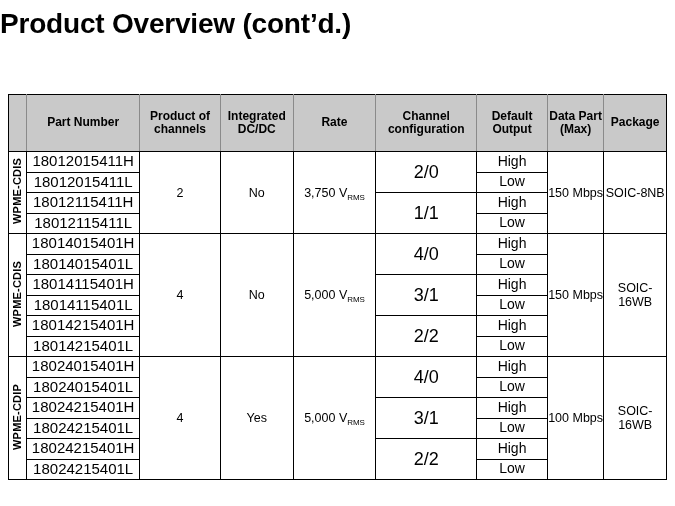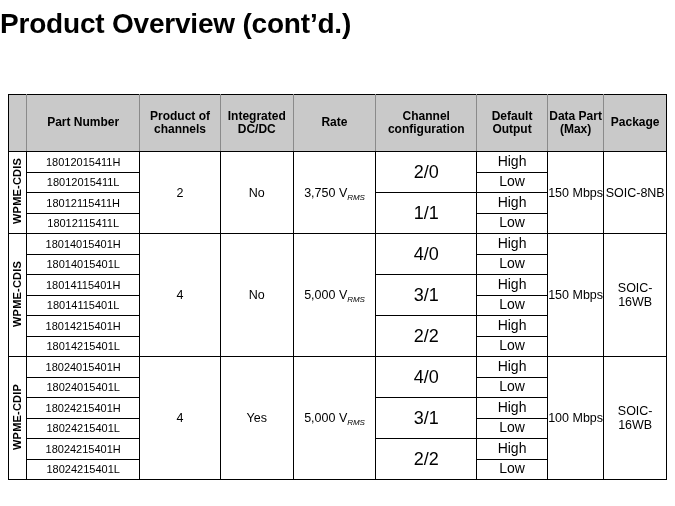--- a/index.html
+++ b/index.html
@@ -85,21 +85,21 @@
     writing-mode: vertical-rl;
     transform: rotate(180deg);
     font-size: 11px;
     font-weight: bold;
     letter-spacing: 0.2px;
     white-space: nowrap;
     display: inline-block;
   }
   td.partnum {
     text-align: center;
-    font-size: 11px;
+    font-size: 15px;
     height: 19.5px;
     border-top: 1px solid #9a9a9a;
     border-bottom: 1px solid #9a9a9a;
   }
   td.defout {
     font-size: 14px;
     border-top: 1px solid #9a9a9a;
     border-bottom: 1px solid #9a9a9a;
   }
   td.blocktop { border-top: 1px solid #000 !important; }
@@ -113,21 +113,20 @@
     font-size: 18px;
     border-top: 1px solid #6a6a6a;
     border-bottom: 1px solid #6a6a6a;
   }
   .sub {
     font-size: 8px;
     vertical-align: baseline;
     position: relative;
     top: 3px;
     letter-spacing: -0.1px;
-    font-style: italic;
   }
   .nowrap { white-space: nowrap; }
 </style>
 </head>
 <body>
 
 <div id="slide">
 
   <div id="slide-title">Product Overview (cont’d.)</div>
 

